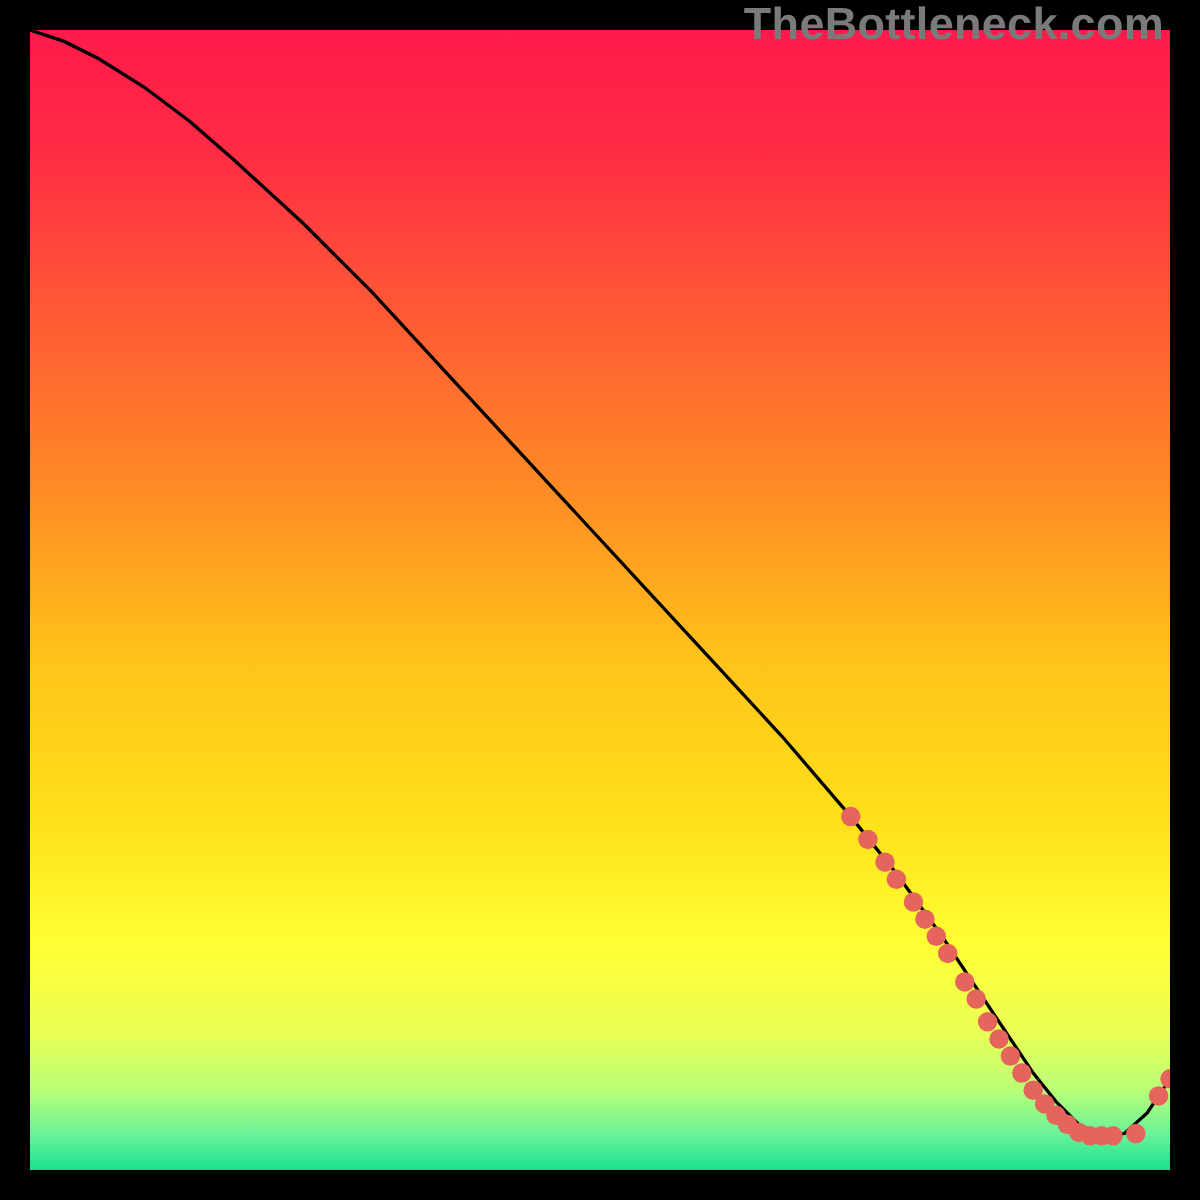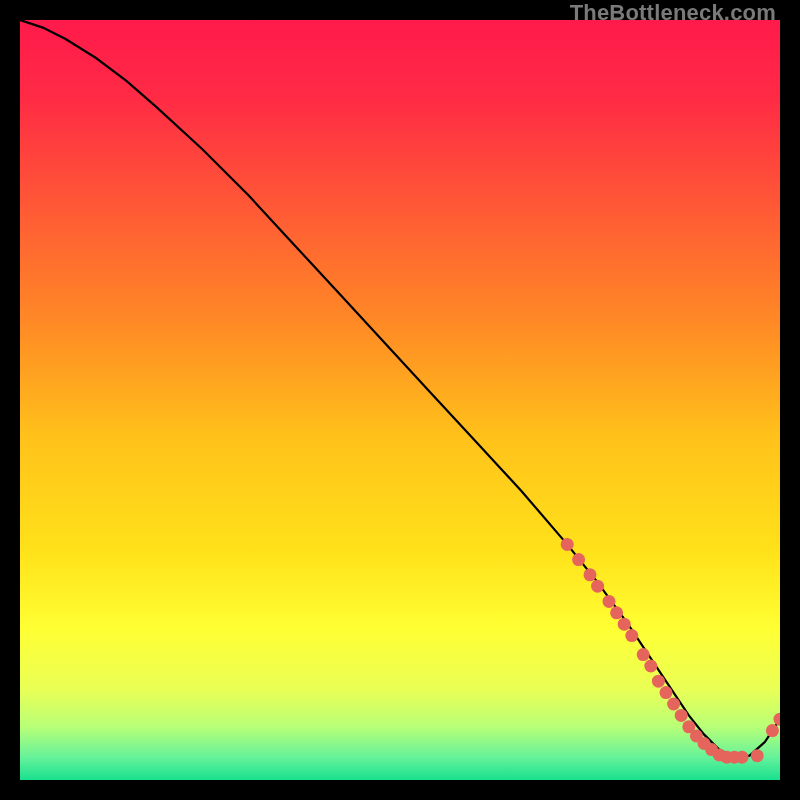--- a/index.html
+++ b/index.html
@@ -23,21 +23,21 @@
     left: 20px;
     top: 20px;
     width: 760px;
     height: 760px;
   }
   .watermark {
     position: absolute;
     top: 0;
     right: 24px;
     font-family: Arial, Helvetica, sans-serif;
-    font-size: 22px;
+    font-size: 30px;
     font-weight: 600;
     color: #7a7a7a;
     letter-spacing: 0.2px;
     user-select: none;
   }
   svg { display: block; }
 </style>
 </head>
 <body>
 

